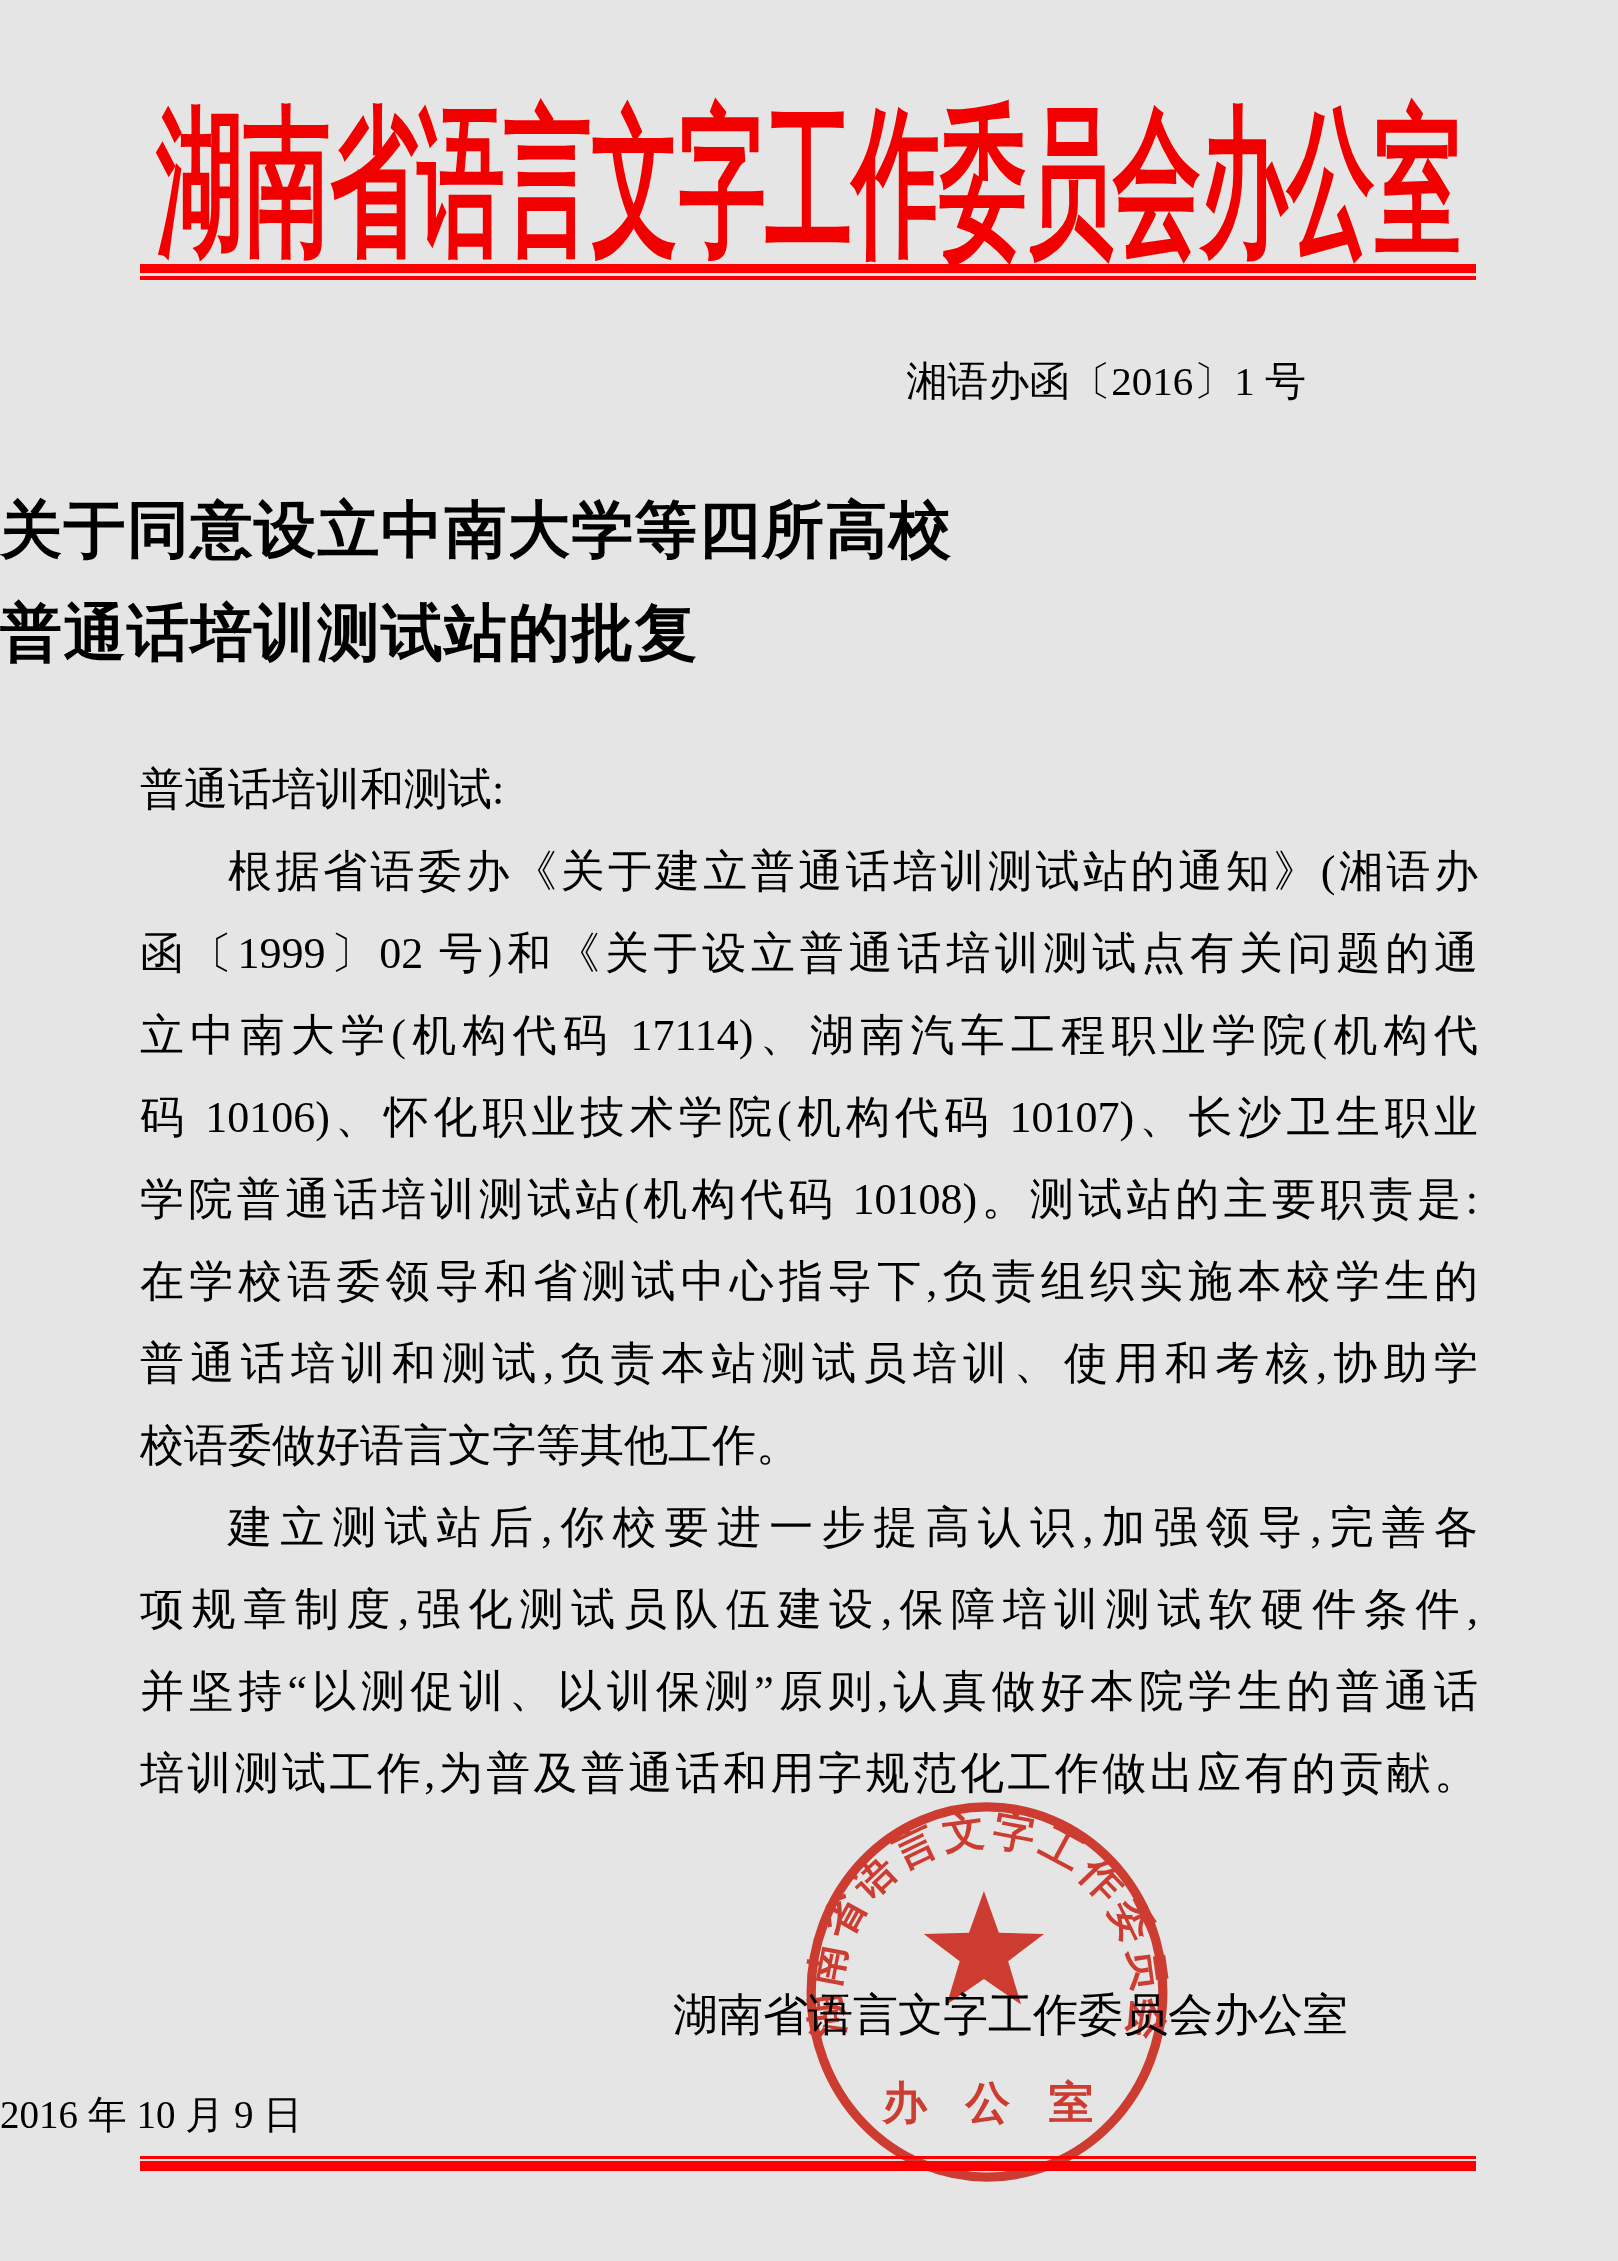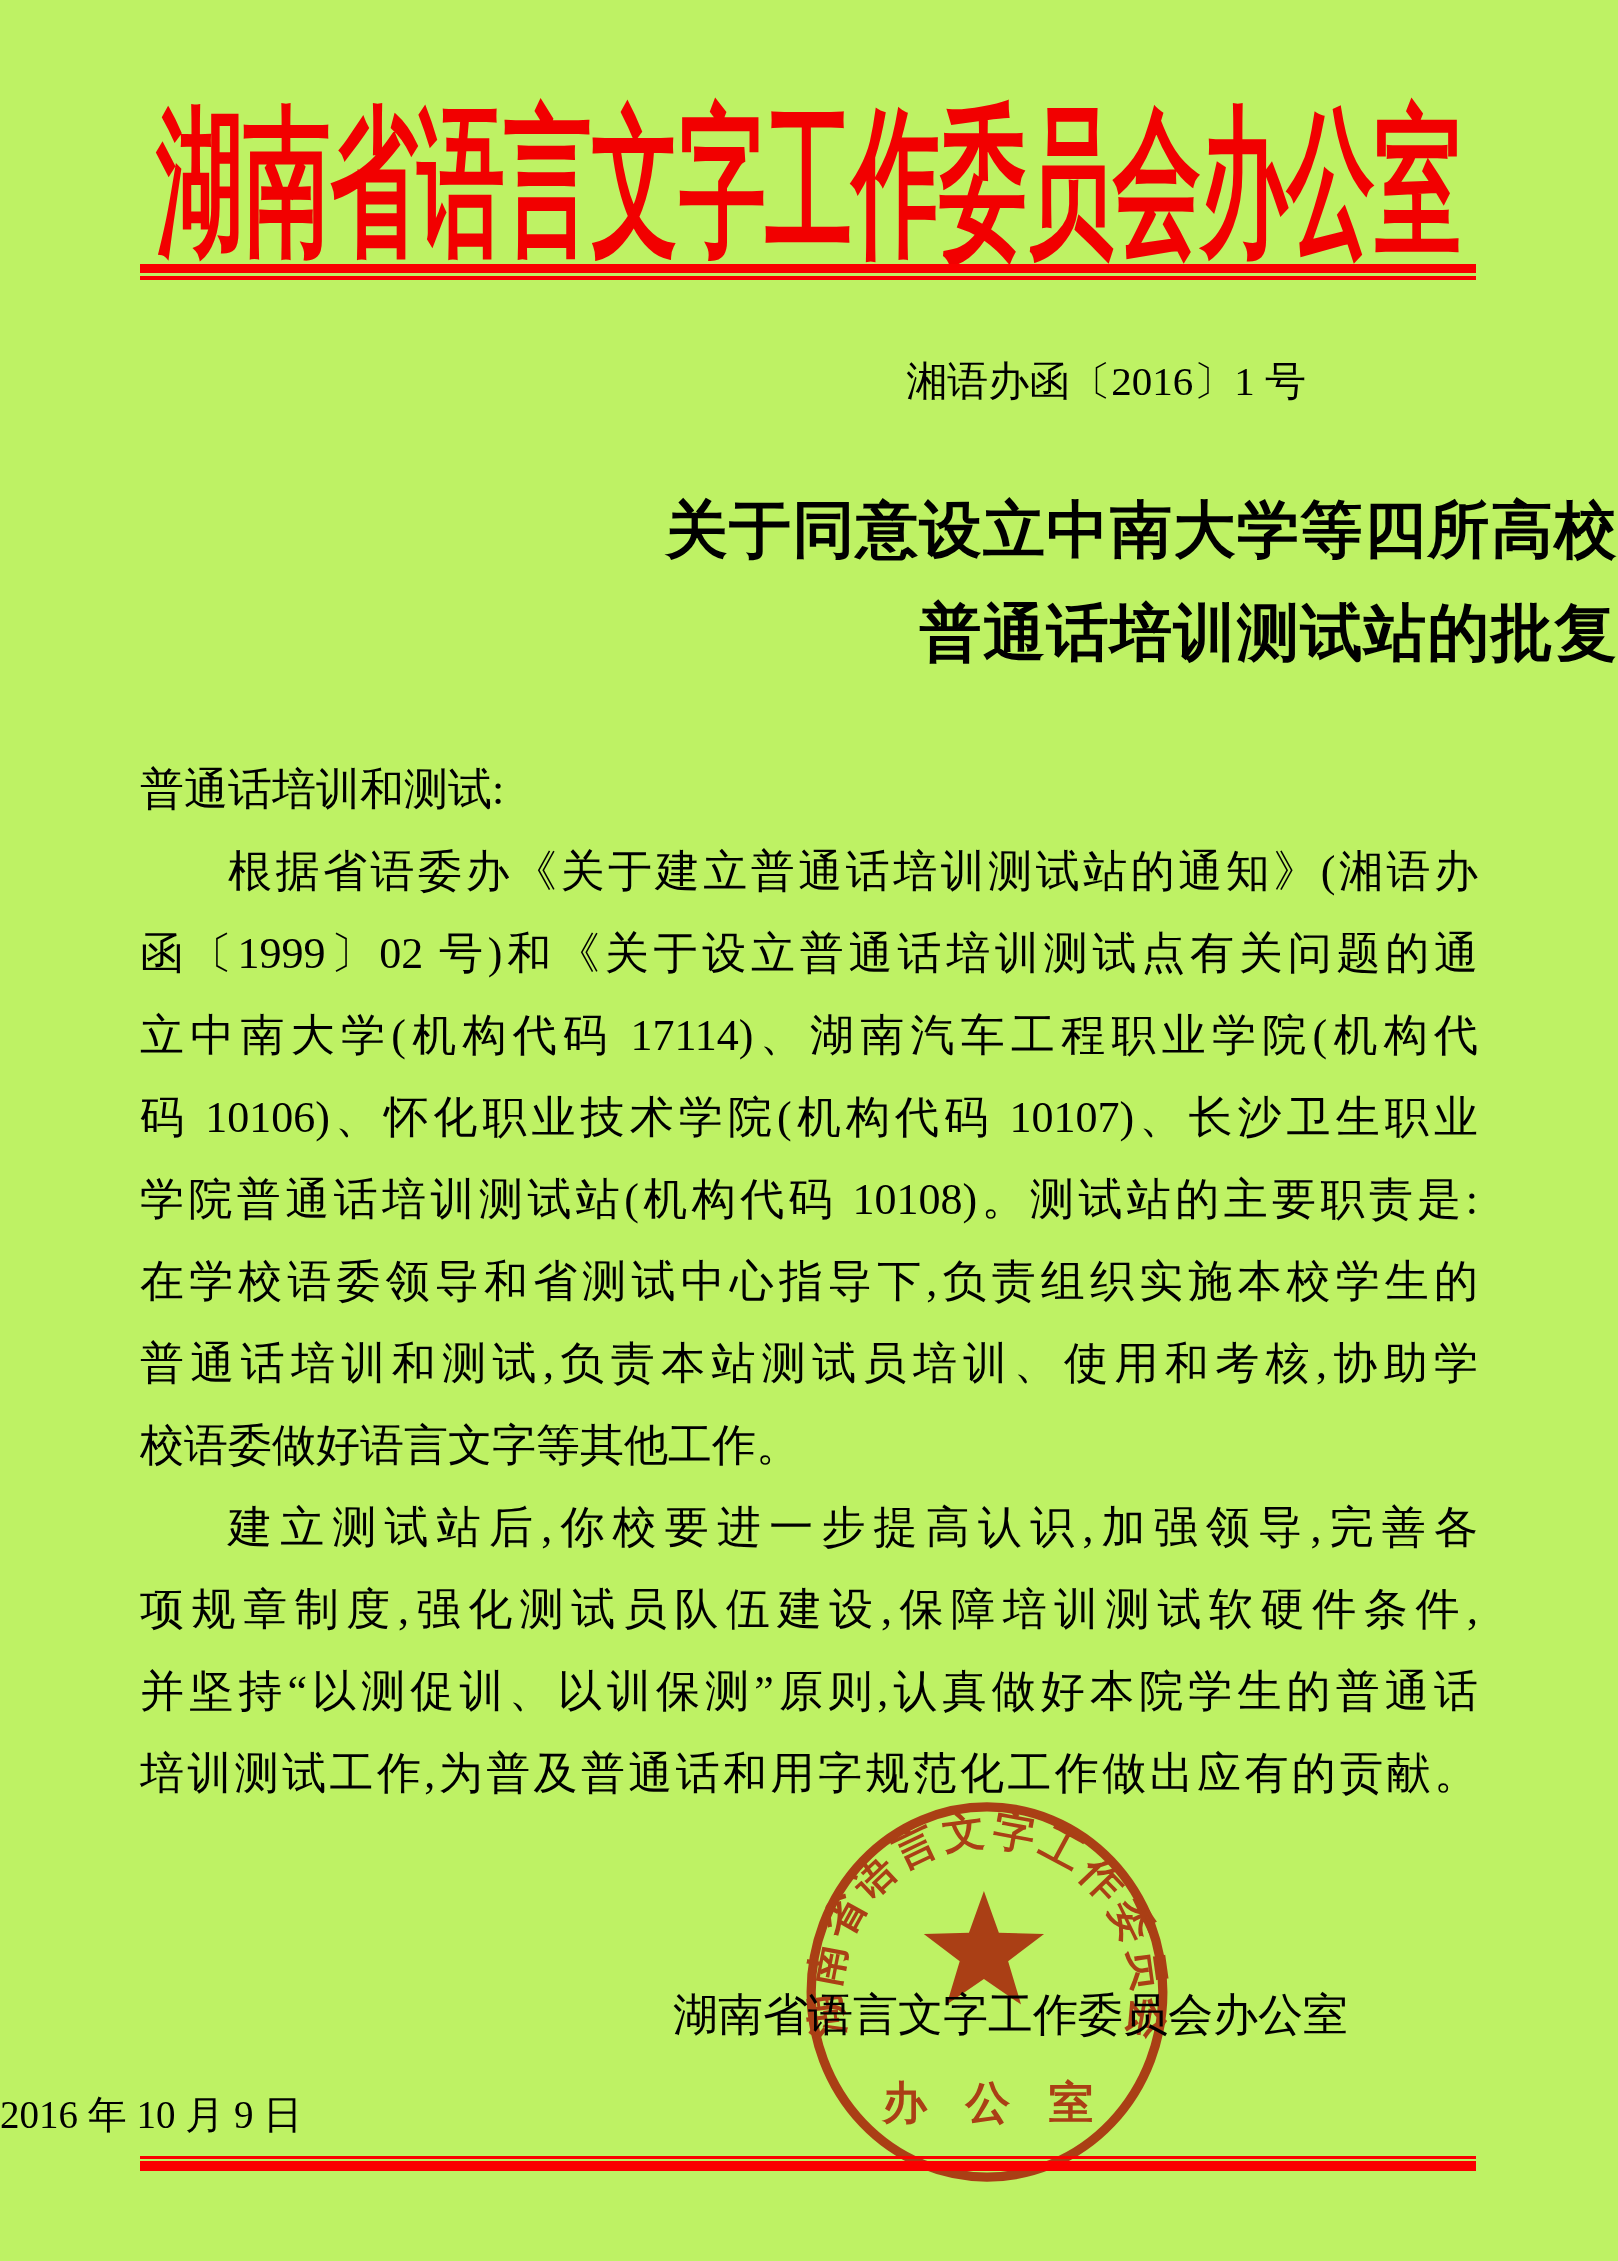--- a/index.html
+++ b/index.html
@@ -1,19 +1,19 @@
 <!DOCTYPE html>
 <html style="font-size:12.3px"><head>
 <meta charset="utf-8">
 <style>
   html,body{margin:0;padding:0;background:#888;}
   .page{
     position:relative;
     width:1618px;height:2261px;
-    background:#bef264;
+    background:#e5e5e5;
     overflow:hidden;
     font-family:"Liberation Serif","DejaVu Serif",serif;
     color:#000;
   }
   
   .banner{
     position:absolute;top:103px;left:0;right:0;
     text-align:center;
     font-size:87px;line-height:87px;font-weight:bold;
     color:#f20000;
@@ -33,21 +33,21 @@
   
   .doc-number{
     position:absolute;top:361px;left:0;right:312px;
     text-align:right;
     font-size:41px;line-height:41px;
     white-space:nowrap;
   }
   
   .doc-title{
     position:absolute;top:479px;left:0;right:0;
-    text-align:right;
+    text-align:left;
     font-size:62px;line-height:103px;font-weight:bold;
     letter-spacing:1.5px;
   }
   
   .body-block{
     position:absolute;top:749px;left:140px;width:1338px;
     font-size:44px;
   }
   .bl{height:82px;line-height:82px;white-space:nowrap;}
   .bl.fill{white-space:normal;text-align:justify;text-align-last:justify;}

